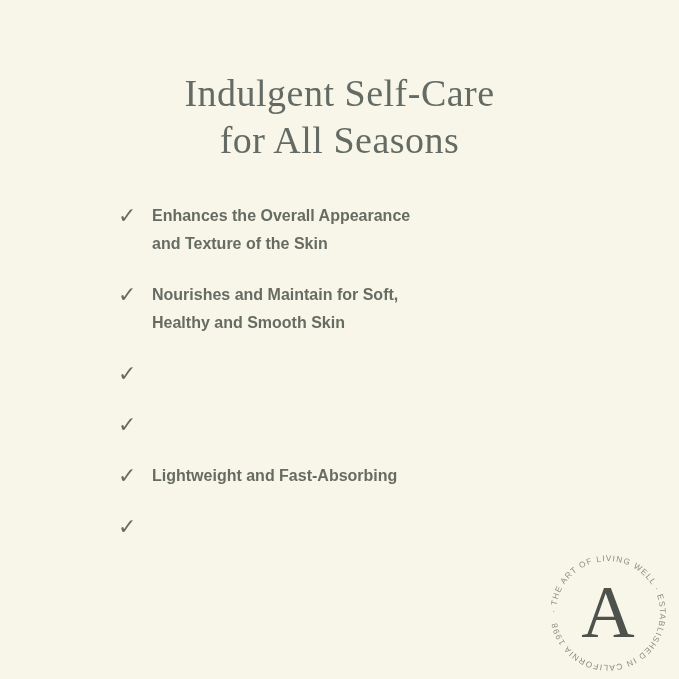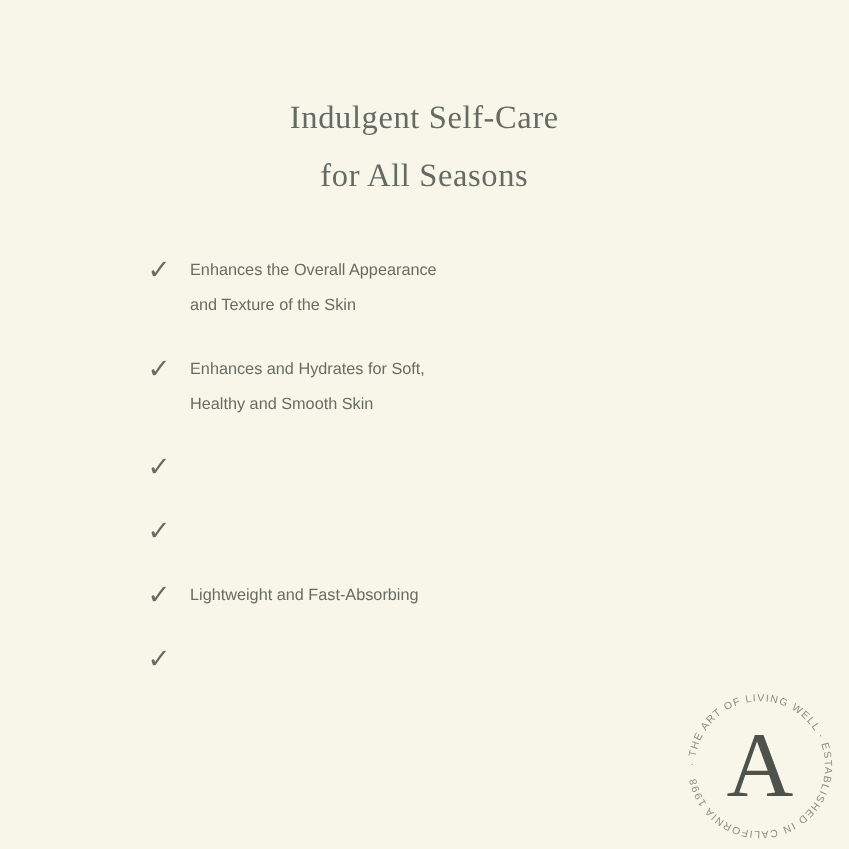--- a/index.html
+++ b/index.html
@@ -20,21 +20,21 @@
     position:relative;
     width:679px;height:679px;
     background:var(--bg);
     overflow:hidden;
   }
   .title{
     padding-top:70px;
     text-align:center;
     font-family:"Liberation Serif", serif;
     font-weight:500;
-    font-size:26px;
+    font-size:38px;
     line-height:47px;
     letter-spacing:.5px;
     color:var(--title-color);
     white-space:pre-line;
   }
   .benefits{
     list-style:none;
     margin-top:38px;
     padding-left:118px;
     padding-right:60px;
@@ -45,24 +45,25 @@
     margin-bottom:23px;
   }
   .check{
     flex:0 0 34px;
     width:34px;
     font-size:22px;
     line-height:28px;
     color:var(--text-color);
   }
   .benefit-text{
-    font-size:13px;
+    font-size:16px;
     line-height:28px;
     color:var(--text-color);
     white-space:pre-line;
+    font-weight:bold;
   }
   .badge{
     position:absolute;
     left:538px;
     top:543px;
     width:140px;
     height:140px;
   }
   .ring-text{
     fill:var(--ring-color);
@@ -87,21 +88,21 @@
 for All Seasons</h1>
 
   <ul class="benefits">
     <li class="benefit-item">
       <span class="check">✓</span>
       <span class="benefit-text">Enhances the Overall Appearance
 and Texture of the Skin</span>
     </li>
     <li class="benefit-item">
       <span class="check">✓</span>
-      <span class="benefit-text">Enhances and Hydrates for Soft,
+      <span class="benefit-text">Nourishes and Maintain for Soft,
 Healthy and Smooth Skin</span>
     </li>
     <li class="benefit-item">
       <span class="check">✓</span>
     </li>
     <li class="benefit-item">
       <span class="check">✓</span>
     </li>
     <li class="benefit-item">
       <span class="check">✓</span>

